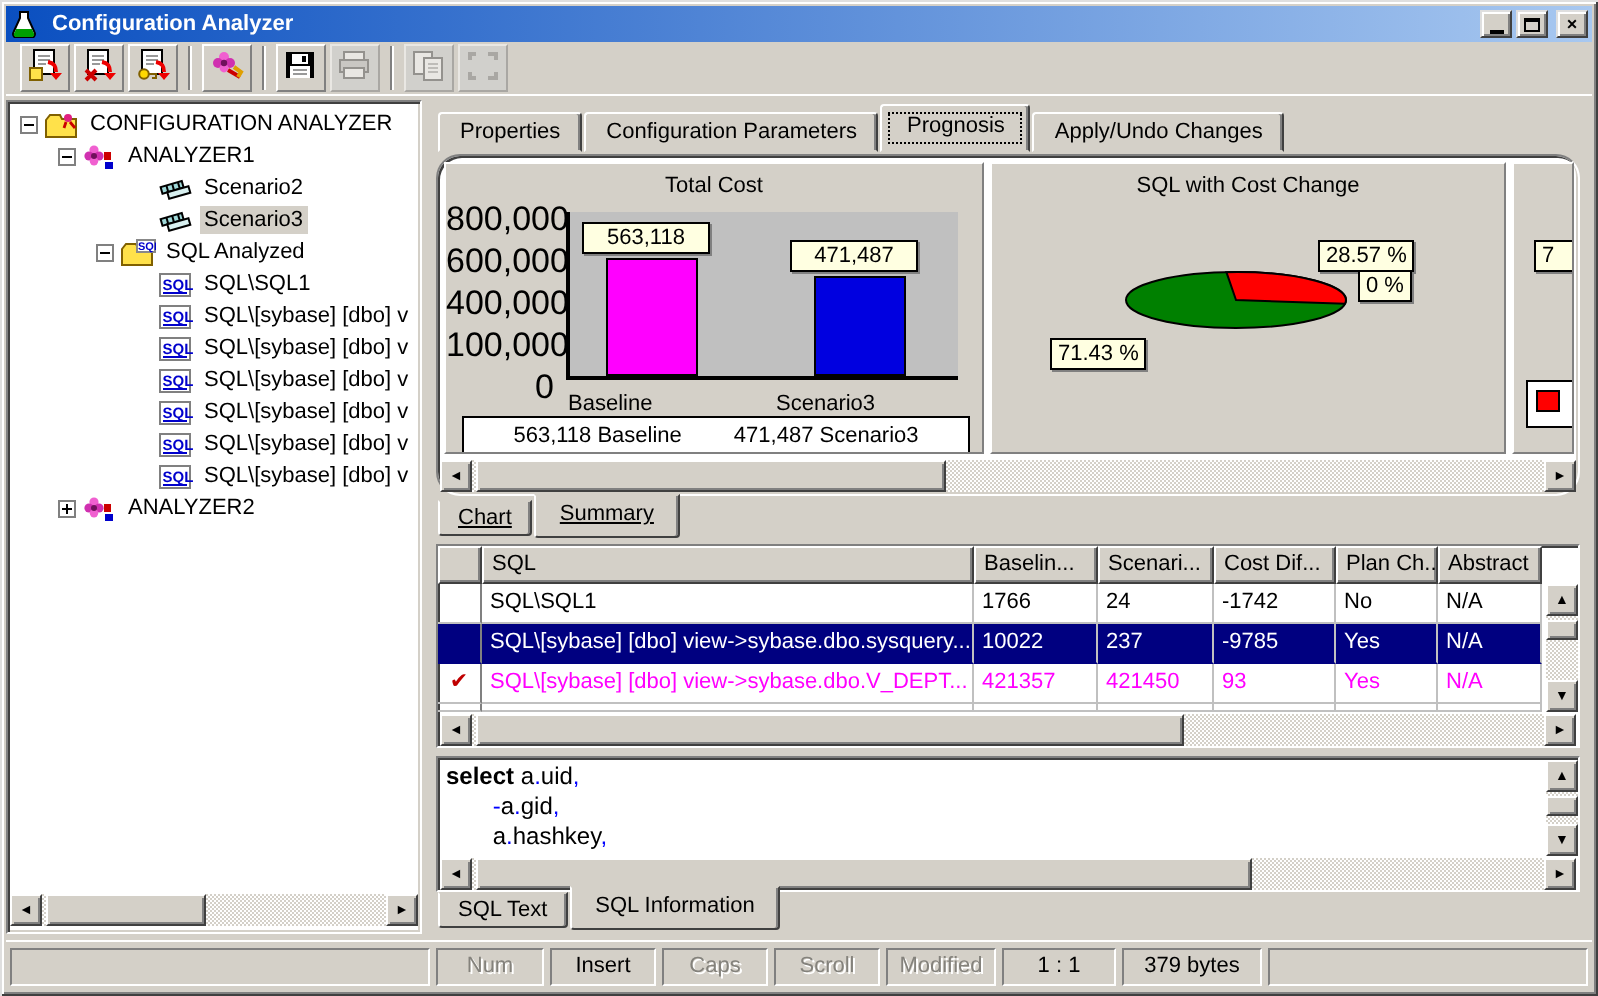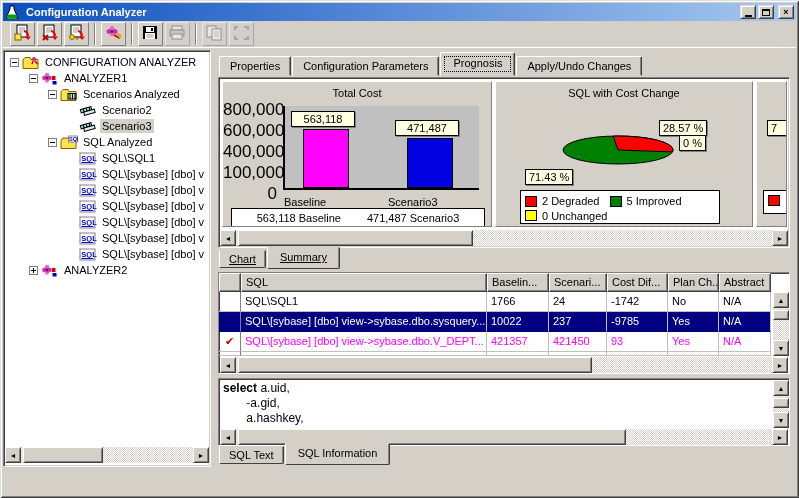--- a/index.html
+++ b/index.html
@@ -35,21 +35,21 @@
   .tlabel.sel{background:#d4d0c8;}
   
   .tabrow{position:absolute;display:flex;align-items:flex-end;height:24px;}
   .tab{position:relative;height:20px;line-height:18px;padding:0 10px;background:#d4d0c8;border:1px solid;border-color:#fff #404040 #d4d0c8 #fff;border-radius:2px 2px 0 0;box-shadow:inset -1px 0 0 #808080;margin-right:1px;font-size:11px;}
   .tab.active{height:24px;line-height:20px;z-index:2;padding:0 12px;}
   .tab.active.focus::after{content:"";position:absolute;inset:3px 3px 3px 3px;border:1px dotted #000;}
   .tabrowB{position:absolute;display:flex;align-items:flex-start;height:24px;}
   .tabB{position:relative;height:18px;line-height:16px;padding:0 9px;background:#d4d0c8;border:1px solid;border-color:#d4d0c8 #404040 #404040 #fff;border-radius:0 0 2px 2px;box-shadow:inset -1px 0 0 #808080;margin-right:1px;font-size:11px;}
   .tabB.active{height:22px;line-height:18px;margin-top:-3px;z-index:2;padding:0 12px;border-top:1px solid #d4d0c8;}
   
-  .chartArea{position:absolute;left:218px;top:77px;width:572px;height:171px;background:#fff;padding:18px;}
+  .chartArea{position:absolute;left:218px;top:77px;width:572px;height:171px;background:#fff;padding:18px;border-radius:12px;}
   .cpanel{position:absolute;top:3px;height:146px;background:#d4d0c8;border:1px solid;border-color:#fff #808080 #808080 #fff;overflow:hidden;}
   .ctitle{position:absolute;top:5px;left:0;right:0;text-align:center;font-size:11px;}
   .plot{position:absolute;background:#c0c0c0;border-left:2px solid #000;border-bottom:2px solid #000;}
   .bar{position:absolute;bottom:0;width:46px;border:1px solid #000;}
   .ytick{position:absolute;width:54px;text-align:right;font-size:17px;}
   .xlab{position:absolute;width:80px;text-align:left;font-size:11px;}
   .vbox{position:absolute;background:#ffffe1;border:1px solid #000;box-shadow:1px 1px 0 #808080;font-size:11px;text-align:center;padding:1px 3px;white-space:nowrap;}
   .clegend{position:absolute;background:#fff;border:1px solid #000;display:flex;align-items:center;justify-content:center;gap:26px;font-size:11px;}
   .pieLegend{position:absolute;background:#fff;border:1px solid #000;font-size:11px;padding:3px 4px;}
   .pli{display:inline-flex;align-items:center;margin-right:10px;margin-top:1px;white-space:nowrap;}
@@ -201,31 +201,20 @@
               <circle cx="3.5" cy="7" r="2.3" fill="#d030b0"></circle>
               <circle cx="8.5" cy="7" r="2.3" fill="#d030b0"></circle>
               <circle cx="6" cy="9.6" r="2.1" fill="#f060d0"></circle>
               <circle cx="6" cy="7" r="1.5" fill="#70105c"></circle>
               <rect x="11" y="5" width="3.5" height="4" fill="#c00"></rect>
               <rect x="11.5" y="10" width="4" height="3.5" fill="#00c"></rect>
             </svg>
           </span>
           <span class="tlabel">ANALYZER1</span>
         </div>
-        <div class="titem" style="padding-left:44px">
-          <span class="exp  "></span>
-          <span class="ticon">
-            <svg width="18" height="15">
-              <path d="M1 5l2-2.5h5l1 2h7v9H1z" fill="#ffe14a" stroke="#806000"></path>
-              <rect x="8" y="6.5" width="8" height="5.5" fill="#b0e8e8" stroke="#000"></rect>
-              <path d="M10 6.5v5.5M12.5 6.5v5.5M15 6.5v5.5" stroke="#000"></path>
-            </svg>
-          </span>
-          <span class="tlabel">Scenarios Analyzed</span>
-        </div>
         <div class="titem" style="padding-left:63px">
           <span class="exp  none"></span>
           <span class="ticon">
             <svg width="18" height="15">
               <g transform="rotate(-16 9 8)">
                 <rect x="2" y="4.5" width="11" height="3.4" fill="#9fd8d8" stroke="#000"></rect>
                 <rect x="4.5" y="7.9" width="11" height="3.4" fill="#d8f0f0" stroke="#000"></rect>
                 <path d="M5 4.5v3.4M8 4.5v3.4M11 4.5v3.4" stroke="#000"></path>
               </g>
             </svg>
@@ -387,21 +376,20 @@
         <div class="vbox" style="left:172px;top:38px;width:64px">471,487</div>
         <div class="xlab" style="left:165px;top:114px">Scenario3</div>
       </div>
 
     <div class="cpanel" id="piePanel" style="left:276px;width:258px;">
       <div class="ctitle">SQL with Cost Change</div>
       <svg id="pieSvg" width="244" height="106" style="position:absolute;left:0;top:0;">
           <ellipse cx="122" cy="68" rx="55" ry="14" fill="#008000" stroke="#000"></ellipse>
           <path d="M122,68 L117.2,54.1 A55 14 0 0 1 176.5,69.9 Z" fill="#ff0000" stroke="#000"></path>
         </svg>
-      <div class="pieLegend" style="left:24px;top:108px;width:200px;height:34px;" id="pieLegend"><span class="pli"><span class="sq" style="background:#ff0000"></span>2 Degraded</span><span class="pli"><span class="sq" style="background:#008000"></span>5 Improved</span><span class="pli"><span class="sq" style="background:#ffff00"></span>0 Unchanged</span></div>
     <div class="vbox" style="left:163px;top:38px">28.57 %</div>
         <div class="vbox" style="left:29px;top:87px">71.43 %</div>
         <div class="vbox" style="left:183px;top:53px">0 %</div>
       </div>
 
     <div class="cpanel" style="left:537px;width:31px;">
       <div class="vbox" style="left:10px;top:38px;width:44px;text-align:left;">7</div>
       <div class="pieLegend" style="left:6px;top:108px;width:70px;height:24px;"><span class="pli">
             <span class="sq" id="partialSq" style="background: rgb(255, 0, 0);"></span>
           </span></div>
@@ -498,14 +486,25 @@
         </span>
         <span class="sbBtn">►</span>
       </div>
     </div>
 
   <div class="tabrowB" id="bottomTabs" style="left:219px;top:446px;">
       <span class="tabB  ">SQL Text</span>
       <span class="tabB active ">SQL Information</span>
     </div>
 
+  <div class="statusbar" id="statusbar">
+      <span class="spanel  " style="width:210px"></span>
+      <span class="spanel dim " style="width:54px">Num</span>
+      <span class="spanel  " style="width:53px">Insert</span>
+      <span class="spanel dim " style="width:53px">Caps</span>
+      <span class="spanel dim " style="width:53px">Scroll</span>
+      <span class="spanel dim " style="width:55px">Modified</span>
+      <span class="spanel  " style="width:57px">1 : 1</span>
+      <span class="spanel  " style="width:70px">379 bytes</span>
+      <span class="spanel  flexp" style=""></span>
+    </div>
 
 </div>
 
 </body></html>

